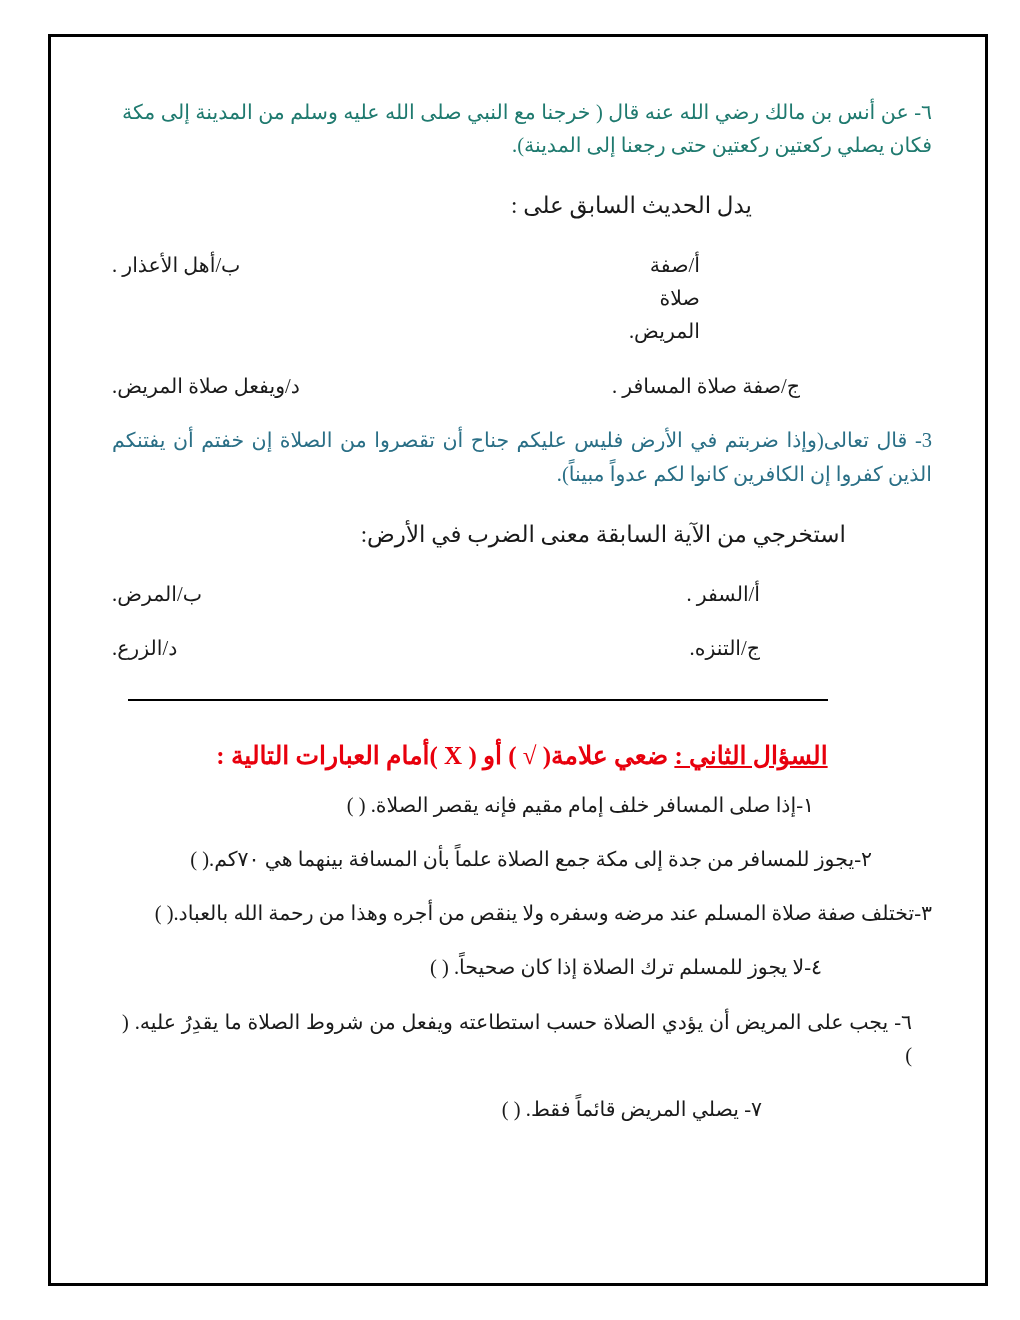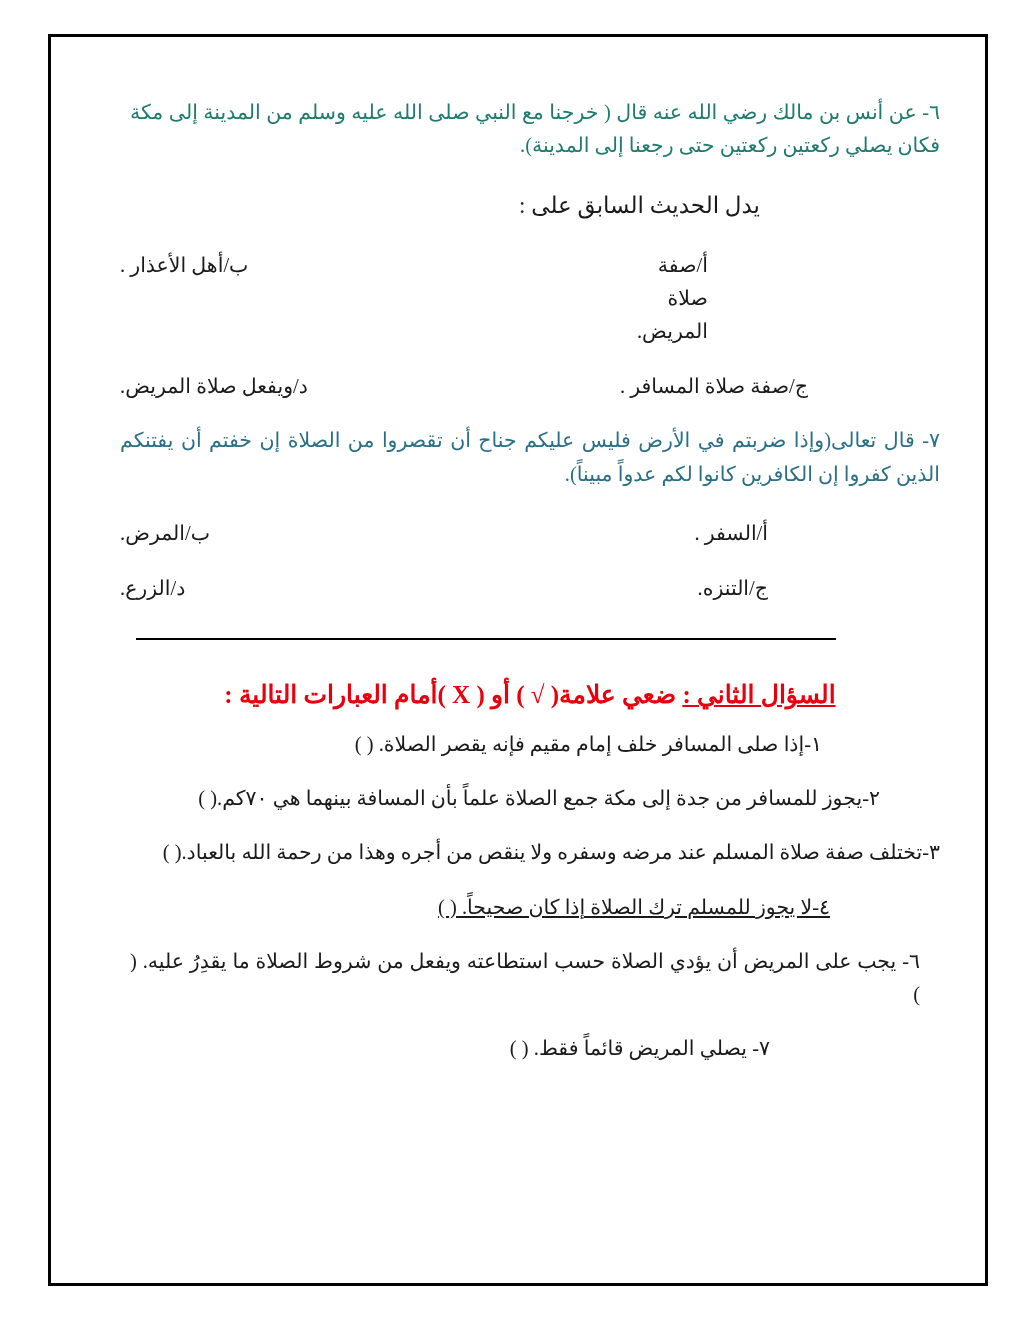--- a/index.html
+++ b/index.html
@@ -25,21 +25,21 @@
     position: absolute;
     left: 48px;
     top: 34px;
     width: 940px;
     height: 1252px;
     border: 3px solid #000;
     box-sizing: border-box;
   }
   .content {
     position: absolute;
-    left: 120px;
+    left: 112px;
     top: 96px;
     width: 820px;
     box-sizing: border-box;
     direction: rtl;
     text-align: right;
   }
   .q-block {
     margin-bottom: 4px;
   }
   .hadith {
@@ -121,21 +121,21 @@
   .tf-item {
     font-size: 20.5px;
     line-height: 1.62;
     margin: 0 0 21px 0;
     text-align: justify;
     text-align-last: right;
   }
   .tf-item.indent1 { padding-right: 118px; padding-left: 80px; margin-top: 14px; }
   .tf-item.indent2 { padding-right: 60px; padding-left: 40px; }
   .tf-item.indent3 { padding-right: 0px; padding-left: 10px; }
-  .tf-item.indent4 { padding-right: 110px; padding-left: 60px; text-decoration: underline; }
+  .tf-item.indent4 { padding-right: 110px; padding-left: 60px; }
   .tf-item.indent5 { padding-right: 58px; padding-left: 40px; }
   .tf-item.indent6 { padding-right: 20px; padding-left: 10px; }
   .tf-item.indent7 { padding-right: 170px; padding-left: 90px; }
 </style>
 </head>
 <body>
 
 <div class="page">
   <div class="frame"></div>
 
@@ -148,21 +148,22 @@
         <div class="opt-a">أ/صفة صلاة المريض.</div>
         <div class="opt-b">ب/أهل الأعذار .</div>
       </div>
       <div class="opt-row wide">
         <div class="opt-a">ج/صفة صلاة المسافر .</div>
         <div class="opt-b">د/ويفعل صلاة المريض.</div>
       </div>
     </div>
 
     <div class="q-block">
-      <p class="ayah">٧- قال تعالى(وإذا ضربتم في الأرض فليس عليكم جناح أن تقصروا من الصلاة إن خفتم أن يفتنكم الذين كفروا إن الكافرين كانوا لكم عدواً مبيناً).</p>
+      <p class="ayah">3- قال تعالى(وإذا ضربتم في الأرض فليس عليكم جناح أن تقصروا من الصلاة إن خفتم أن يفتنكم الذين كفروا إن الكافرين كانوا لكم عدواً مبيناً).</p>
+      <p class="stem stem2">استخرجي من الآية السابقة معنى الضرب في الأرض:</p>
       <div class="opt-row q7">
         <div class="opt-a">أ/السفر .</div>
         <div class="opt-b">ب/المرض.</div>
       </div>
       <div class="opt-row q7">
         <div class="opt-a">ج/التنزه.</div>
         <div class="opt-b">د/الزرع.</div>
       </div>
     </div>
 

